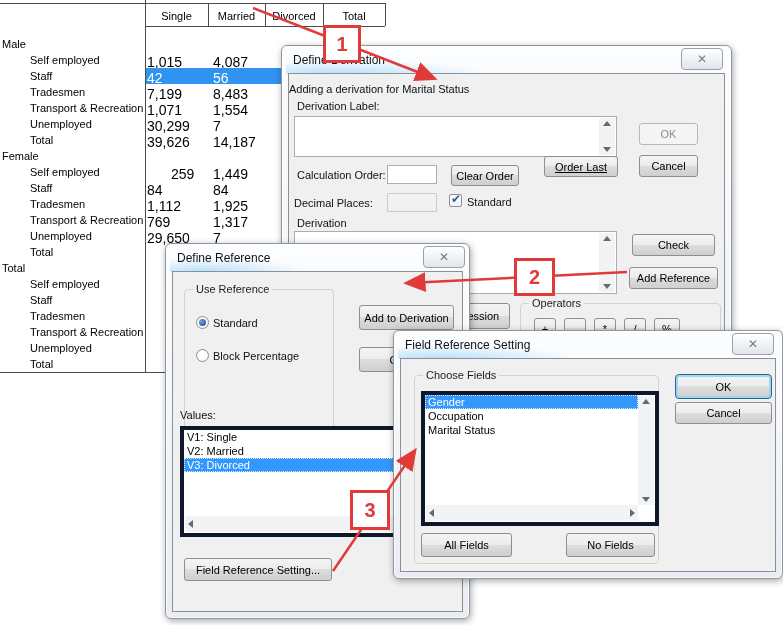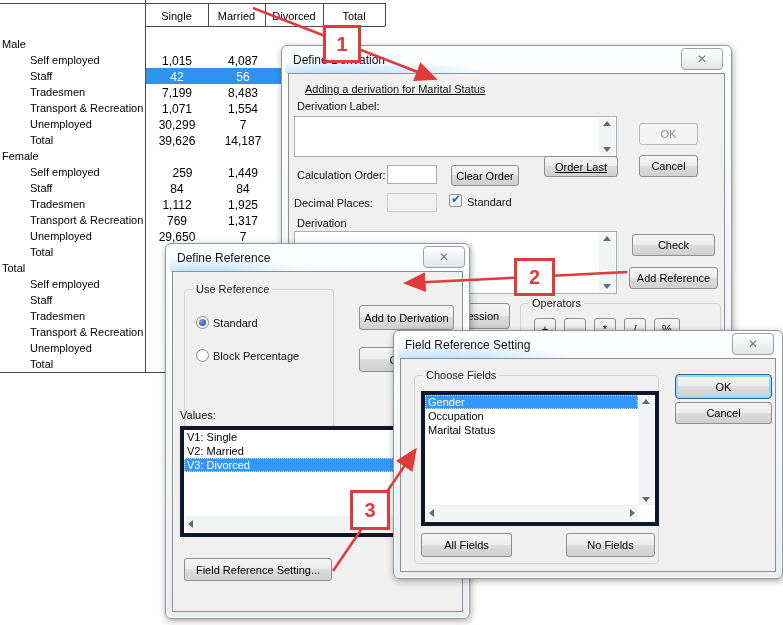--- a/index.html
+++ b/index.html
@@ -3,21 +3,21 @@
 <meta charset="utf-8">
 <style>
   html,body{margin:0;padding:0;background:#fff;}
   #canvas{position:relative;width:783px;height:625px;background:#ffffff;overflow:hidden;
           font-family:"Liberation Sans","DejaVu Sans",sans-serif;font-size:11px;color:#000;}
 
   
   .tline{position:absolute;background:#4a4a4a;}
   .th-label{position:absolute;top:10px;height:15px;text-align:center;font-size:11px;color:#000;}
   .trow-label{position:absolute;font-size:11px;white-space:nowrap;color:#000;}
-  .tval{position:absolute;font-size:12px;text-align:center;color:#000;}
+  .tval{position:absolute;font-size:14px;text-align:left;color:#000;}
   .hl-band{position:absolute;background:#3093f0;}
 
   
   .dlg{position:absolute;border:1px solid #8f969e;border-radius:6px;
        background:linear-gradient(180deg,#fcfdfe 0%,#f3f6f9 45%,#e9edf1 100%);
        box-shadow:1px 2px 7px rgba(0,0,0,0.35), inset 0 0 0 1px rgba(255,255,255,0.8);}
   .dlg-title{position:absolute;left:11px;top:7px;font-size:12px;color:#101418;white-space:nowrap;}
   .title-glow{position:absolute;left:4px;top:14px;height:14px;width:46%;pointer-events:none;
        background:radial-gradient(ellipse at 25% 100%, rgba(125,200,250,0.55), rgba(125,200,250,0) 70%);}
   .close-btn{position:absolute;top:2px;height:20px;width:40px;border:1px solid #9aa1a8;border-radius:4px;
@@ -98,21 +98,21 @@
         <div class="tval" style="left: 147px; top: 102px; width: 60px;">1,071</div>
         <div class="tval" style="left: 213px; top: 102px; width: 60px;">1,554</div>
         <div class="trow-label" style="left: 30px; top: 118px;">Unemployed</div>
         <div class="tval" style="left: 147px; top: 118px; width: 60px;">30,299</div>
         <div class="tval" style="left: 213px; top: 118px; width: 60px;">7</div>
         <div class="trow-label" style="left: 30px; top: 134px;">Total</div>
         <div class="tval" style="left: 147px; top: 134px; width: 60px;">39,626</div>
         <div class="tval" style="left: 213px; top: 134px; width: 60px;">14,187</div>
         <div class="trow-label" style="left: 2px; top: 150px;">Female</div>
         <div class="trow-label" style="left: 30px; top: 166px;">Self employed</div>
-        <div class="tval" style="left: 147px; top: 166px; width: 71px;">259</div>
+        <div class="tval" style="left: 147px; top: 166px; width: 71px; padding-left: 24px;">259</div>
         <div class="tval" style="left: 213px; top: 166px; width: 60px;">1,449</div>
         <div class="trow-label" style="left: 30px; top: 182px;">Staff</div>
         <div class="tval" style="left: 147px; top: 182px; width: 60px;">84</div>
         <div class="tval" style="left: 213px; top: 182px; width: 60px;">84</div>
         <div class="trow-label" style="left: 30px; top: 198px;">Tradesmen</div>
         <div class="tval" style="left: 147px; top: 198px; width: 60px;">1,112</div>
         <div class="tval" style="left: 213px; top: 198px; width: 60px;">1,925</div>
         <div class="trow-label" style="left: 30px; top: 214px;">Transport &amp; Recreation</div>
         <div class="tval" style="left: 147px; top: 214px; width: 60px;">769</div>
         <div class="tval" style="left: 213px; top: 214px; width: 60px;">1,317</div>
@@ -130,21 +130,21 @@
       </div>
   </div>
 
   <div class="dlg" style="left:281px;top:45px;width:449px;height:515px;z-index:10;">
     <div class="title-glow"></div>
     <div class="dlg-title">Define Derivation</div>
     <div class="close-btn" style="left:399px;">
         <span class="close-x">✕</span>
       </div>
     <div class="client">
-      <div class="lbl" style="left:16px;top:9px;text-decoration:underline;">Adding a derivation for Marital Status</div>
+      <div class="lbl" style="left:0;top:9px;">Adding a derivation for Marital Status</div>
       <div class="lbl" style="left:8px;top:26px;">Derivation Label:</div>
 
       <div class="tb" style="left:5px;top:42px;width:321px;height:39px;">
         <span></span>
         <div class="sbv">
             <div class="tri-up"></div>
             <div class="tri-down"></div>
           </div>
       </div>
 

